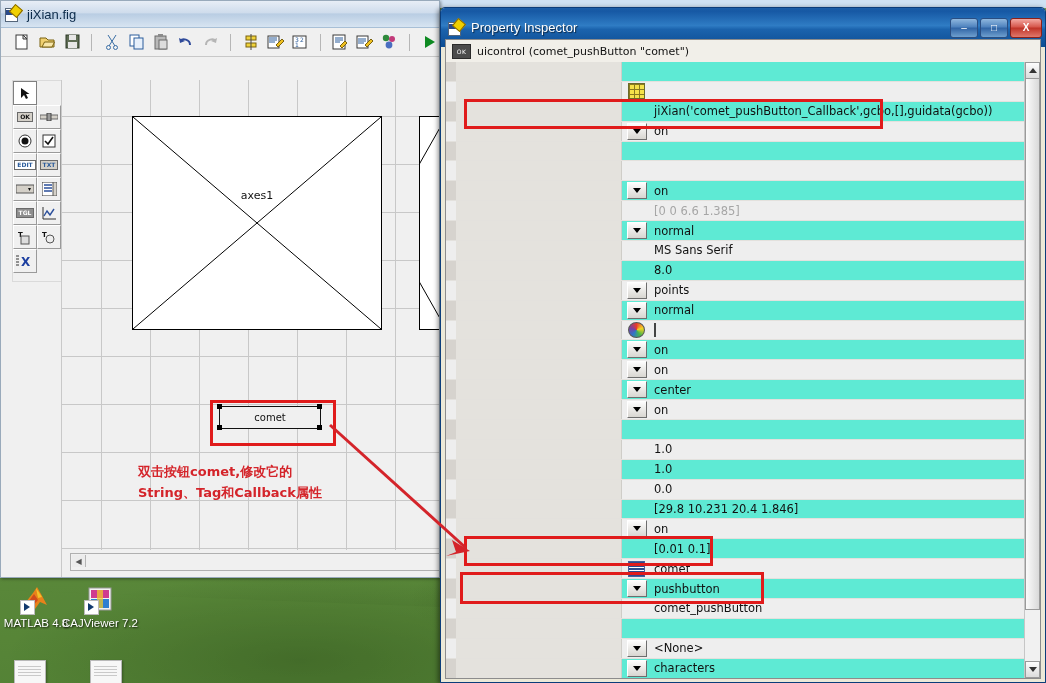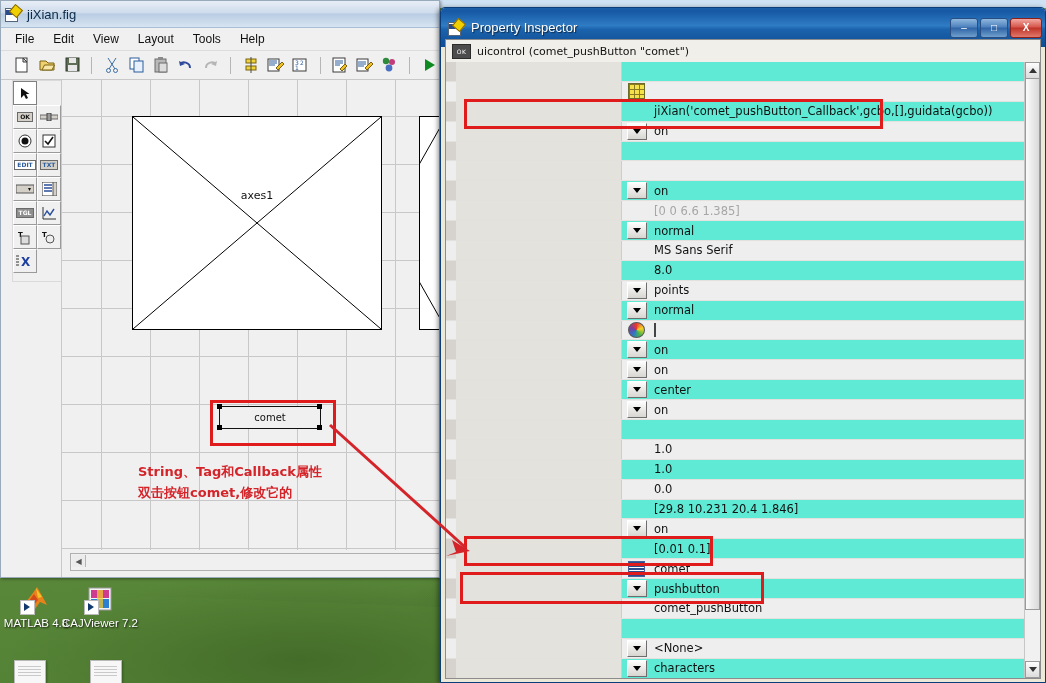--- a/index.html
+++ b/index.html
@@ -201,28 +201,20 @@
 
   <div id="guide-title">
     <span class="figicon">
       <span class="pg"></span>
         <span class="bl"></span>
         <span class="pen"></span>
     </span>
     <span class="tx">jiXian.fig</span>
   </div>
 
-  <div class="menubar">
-    <span>File</span>
-    <span>Edit</span>
-    <span>View</span>
-    <span>Layout</span>
-    <span>Tools</span>
-    <span>Help</span>
-  </div>
 
   <div class="toolbar">
     <span class="tbtn">
         <svg width="15" height="16">
           <rect x="1" y="1" width="11" height="14" fill="#fff" stroke="#3a3a3a"></rect>
           <path d="M8 1 L12 5 L8 5 Z" fill="#d8d8d8" stroke="#3a3a3a"></path>
         </svg>
       </span>
     <span class="tbtn">
         <svg width="17" height="16">
@@ -438,22 +430,22 @@
       <div id="cometbtn">
         <span>comet</span>
       </div>
       <span class="handle" style="left:7px;top:7px;"></span>
       <span class="handle" style="left:107px;top:7px;"></span>
       <span class="handle" style="left:7px;top:28px;"></span>
       <span class="handle" style="left:107px;top:28px;"></span>
     </div>
 
     <div id="annot">
+      <div>双击按钮comet,修改它的</div>
       <div>String、Tag和Callback属性</div>
-      <div>双击按钮comet,修改它的</div>
     </div>
 
     <div id="hscroll">
       <span class="arrowL">◀</span>
     </div>
   </div>
 </div>
 
 <div class="win" id="pi">
 

